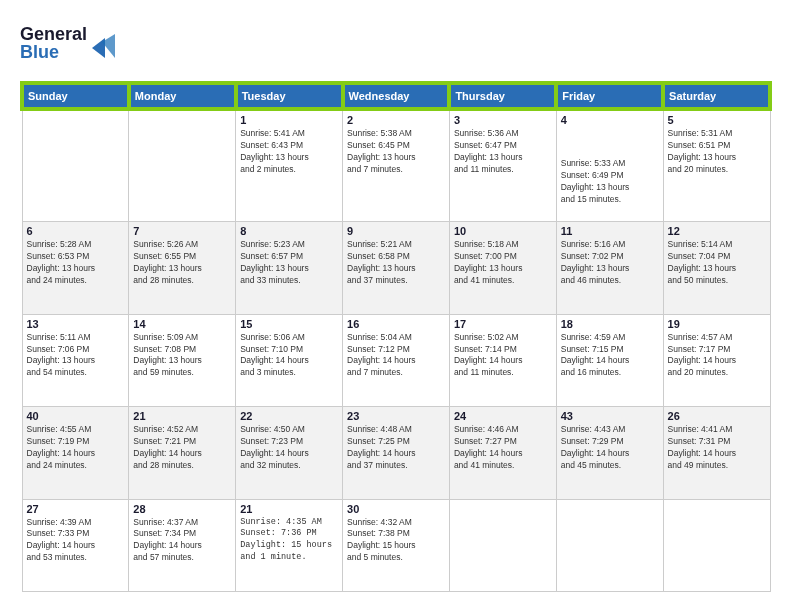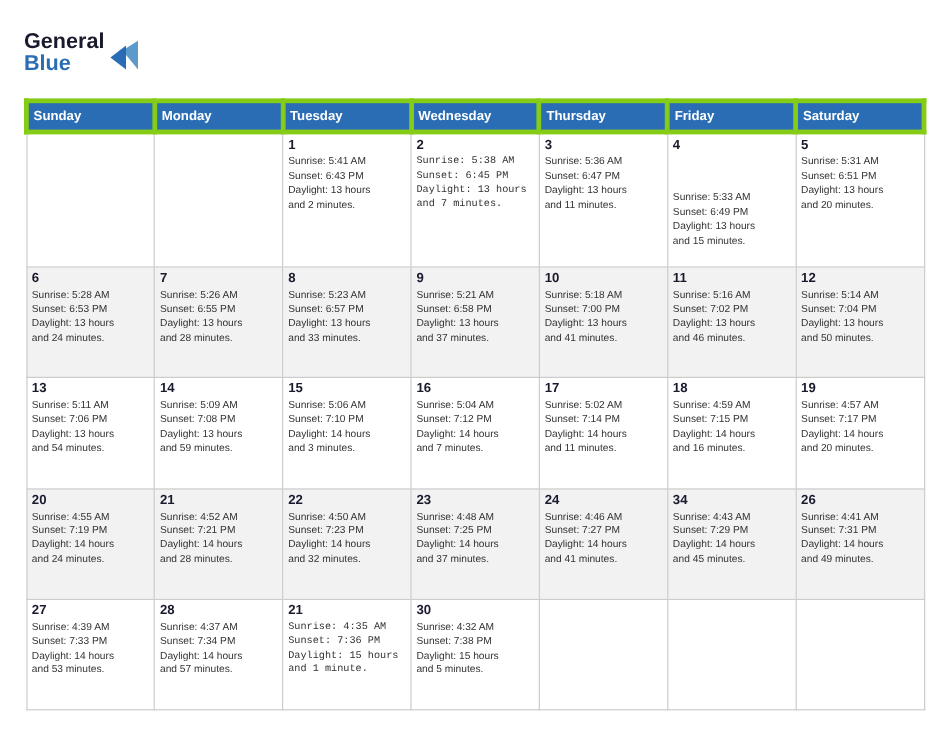--- a/index.html
+++ b/index.html
@@ -124,21 +124,21 @@
           <td class="empty-cell"></td>
           <td>
             <span class="day-num">1</span>
             <div class="day-info" style="white-space: pre-line;">Sunrise: 5:41 AM
 Sunset: 6:43 PM
 Daylight: 13 hours
 and 2 minutes.</div>
           </td>
           <td>
             <span class="day-num">2</span>
-            <div class="day-info" style="white-space: pre-line; font-family: Liberation Mono, monospace;">Sunrise: 5:38 AM
+            <div class="day-info" style="white-space: pre-line;">Sunrise: 5:38 AM
 Sunset: 6:45 PM
 Daylight: 13 hours
 and 7 minutes.</div>
           </td>
           <td>
             <span class="day-num">3</span>
             <div class="day-info" style="white-space: pre-line;">Sunrise: 5:36 AM
 Sunset: 6:47 PM
 Daylight: 13 hours
 and 11 minutes.</div>
@@ -255,21 +255,21 @@
           <td>
             <span class="day-num">19</span>
             <div class="day-info" style="white-space: pre-line;">Sunrise: 4:57 AM
 Sunset: 7:17 PM
 Daylight: 14 hours
 and 20 minutes.</div>
           </td>
         </tr>
         <tr class="row-shaded">
           <td>
-            <span class="day-num">20</span>
+            <span class="day-num">40</span>
             <div class="day-info" style="white-space: pre-line;">Sunrise: 4:55 AM
 Sunset: 7:19 PM
 Daylight: 14 hours
 and 24 minutes.</div>
           </td>
           <td>
             <span class="day-num">21</span>
             <div class="day-info" style="white-space: pre-line;">Sunrise: 4:52 AM
 Sunset: 7:21 PM
 Daylight: 14 hours
@@ -290,21 +290,21 @@
 and 37 minutes.</div>
           </td>
           <td>
             <span class="day-num">24</span>
             <div class="day-info" style="white-space: pre-line;">Sunrise: 4:46 AM
 Sunset: 7:27 PM
 Daylight: 14 hours
 and 41 minutes.</div>
           </td>
           <td>
-            <span class="day-num">34</span>
+            <span class="day-num">43</span>
             <div class="day-info" style="white-space: pre-line;">Sunrise: 4:43 AM
 Sunset: 7:29 PM
 Daylight: 14 hours
 and 45 minutes.</div>
           </td>
           <td>
             <span class="day-num">26</span>
             <div class="day-info" style="white-space: pre-line;">Sunrise: 4:41 AM
 Sunset: 7:31 PM
 Daylight: 14 hours

